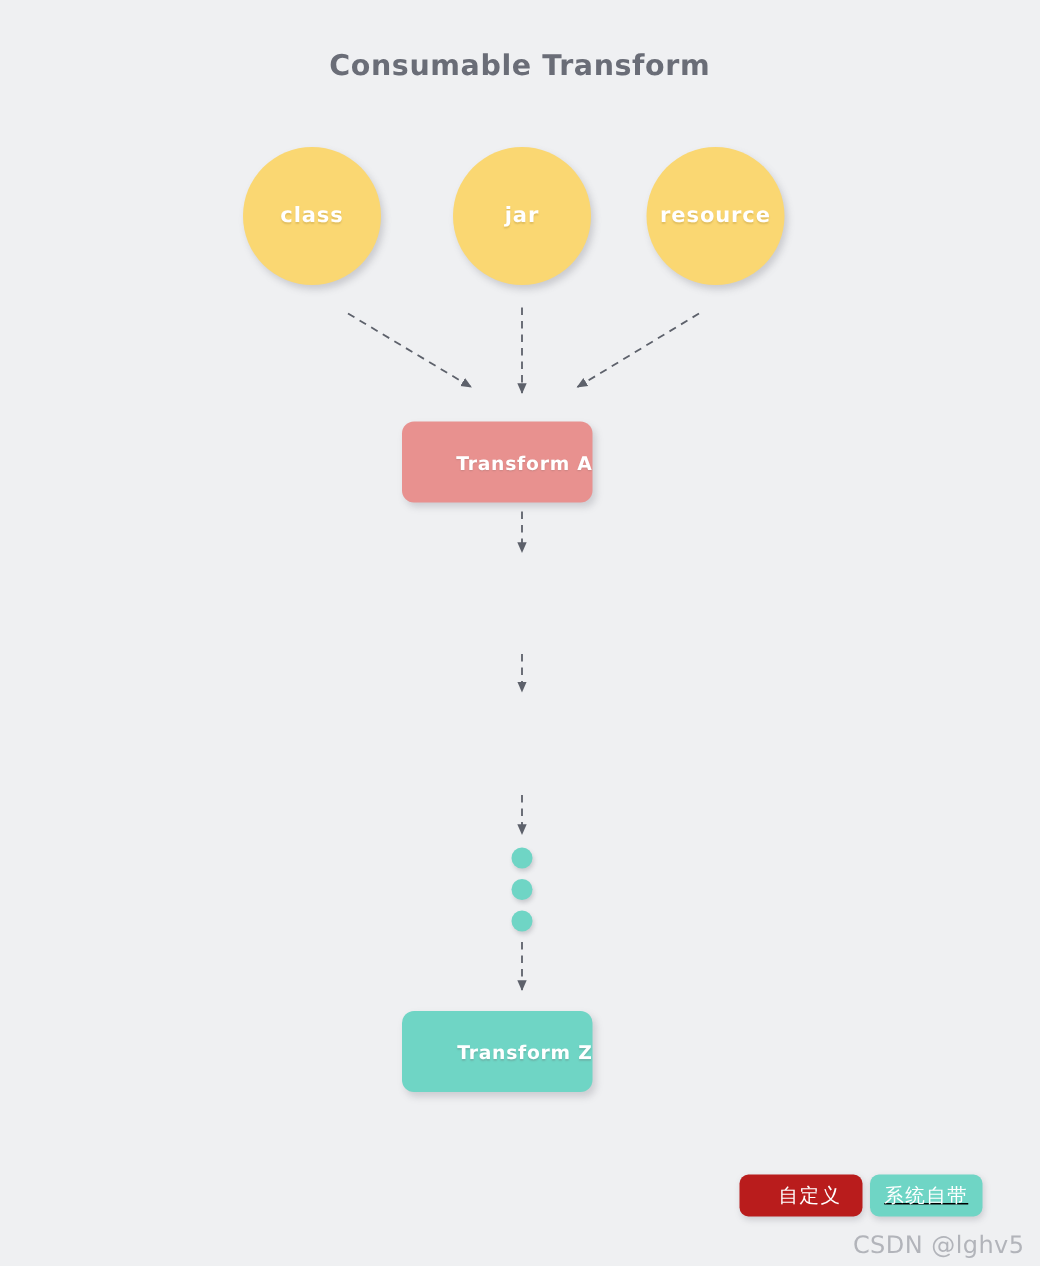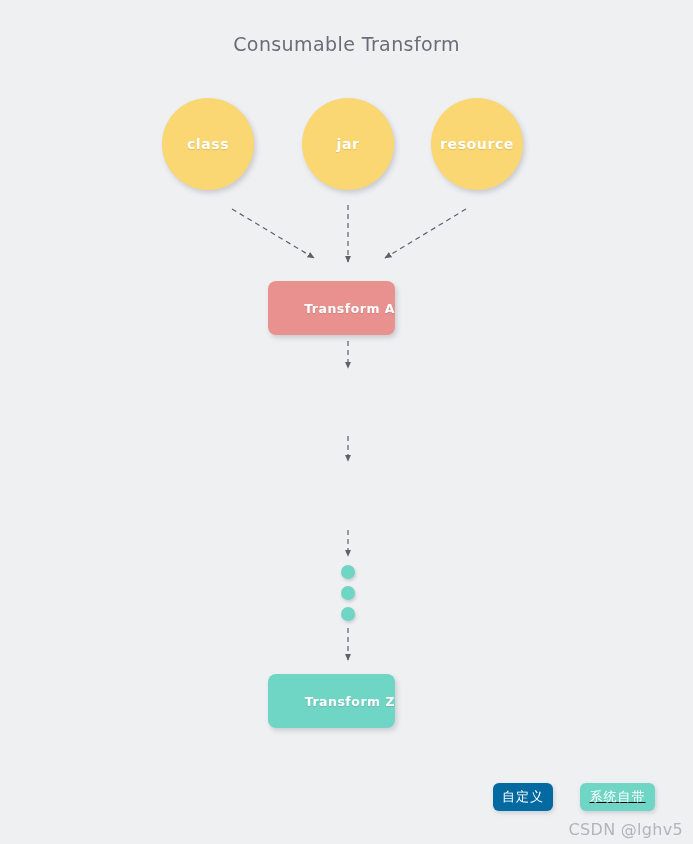--- a/index.html
+++ b/index.html
@@ -19,21 +19,21 @@
     width: 693px;
     height: 844px;
   }
   #title {
     position: absolute;
     top: 33px;
     left: 0;
     width: 693px;
     text-align: center;
     font-size: 19px;
-    font-weight: normal;
+    font-weight: bold;
     color: #6a6d77;
     letter-spacing: 0.4px;
   }
   .node-circle {
     position: absolute;
     width: 92px;
     height: 92px;
     border-radius: 50%;
     background: #fad772;
     box-shadow: 2px 3px 5px rgba(120,120,130,0.30);
@@ -92,21 +92,21 @@
     display: flex;
     align-items: center;
     justify-content: center;
     box-shadow: 1px 2px 4px rgba(120,120,130,0.28);
   }
   .legend-chip .chip-label {
     color: #ffffff;
     font-size: 13px;
     letter-spacing: 1px;
   }
-  #legend-custom { left: 493px; top: 783px; width: 60px; background: #0369a1; }
+  #legend-custom { left: 493px; top: 783px; width: 70px; background: #b91c1c; padding-left: 12px; }
   #legend-system { left: 580px; top: 783px; width: 75px; background: #6fd5c5; text-decoration: underline; }
   #watermark {
     position: absolute;
     right: 10px;
     top: 820px;
     font-size: 16px;
     color: #b2b4ba;
     letter-spacing: 0.3px;
   }
 </style>

